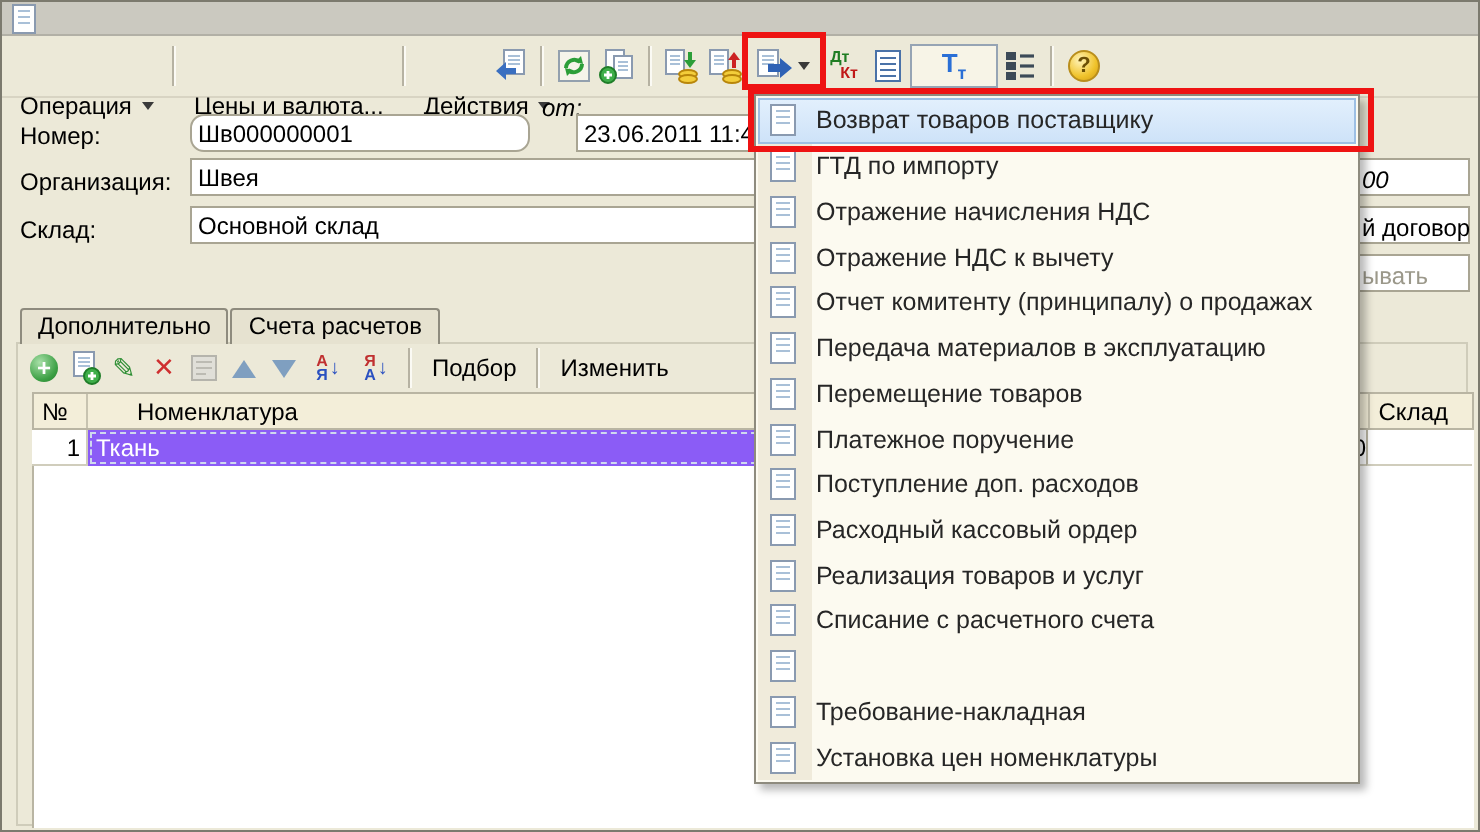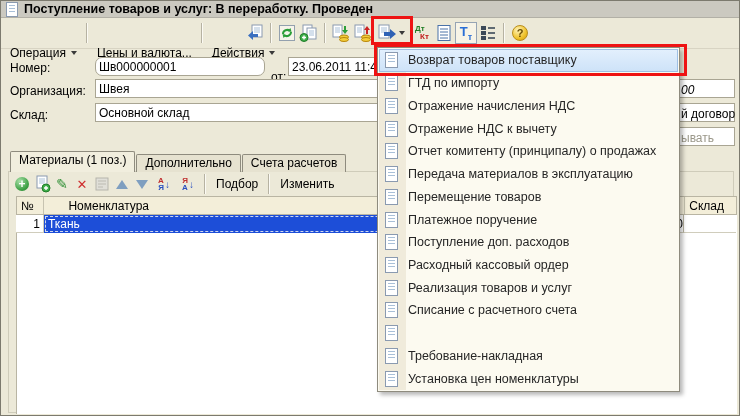--- a/index.html
+++ b/index.html
@@ -72,21 +72,21 @@
   
   .tablewhite { position:absolute; left:16px; top:196px; width:721px; height:218px;
     background:#fff; border-left:1px solid #b9b5a3; border-top:1px solid #b9b5a3; }
   .thead { position:absolute; left:16px; top:196px; width:721px; height:19px; display:flex;
     background:#f3eed9; border:1px solid #b9b5a3; }
   .hcell { border-right:1px solid #c7c3b0; display:flex; align-items:center; padding:0 4px; height:100%; }
   .trow { position:absolute; left:16px; top:215px; width:721px; height:18px; display:flex; }
   .cell { display:flex; align-items:center; height:100%; overflow:hidden; }
   .numcell { width:28px; justify-content:flex-end; padding-right:3px; background:#fff;
     border-right:1px solid #d0cdbc; border-bottom:1px solid #d0cdbc; }
-  .namecell { width:631px; background:#1d4ed8; color:#fff; padding-left:4px;
+  .namecell { width:631px; background:#8b5cf6; color:#fff; padding-left:4px;
     outline:1px dashed #cfd8ee; outline-offset:-2px; }
   .qtycell { width:8px; background:#fff; border-bottom:1px solid #d0cdbc; justify-content:flex-end; overflow:hidden; }
   .pricecell { width:53px; background:#fff; border-left:1px solid #b9b5a3; border-bottom:1px solid #d0cdbc; }
   
   .menu { position:absolute; left:377px; top:47px; width:303px; height:345px;
     background:#fcfaf0; border:1px solid #8e8b7e; box-shadow:3px 3px 4px rgba(0,0,0,.28);
     display:flex; flex-direction:column; padding:1px; z-index:20; }
   .menu::before { content:""; position:absolute; left:1px; top:1px; bottom:1px; width:27px; background:#f0ebdb; }
   .mitem { position:relative; flex:1 1 0; display:flex; align-items:center; gap:10px;
     padding-left:6px; font-size:12.5px; color:#262626; }
@@ -97,21 +97,20 @@
   .red-menuitem { left:374px; top:44px; width:313px; height:32px; }
   svg { display:block; }
 </style>
 </head>
 <body>
 
 <div class="screen">
 
   <div class="titlebar">
     <span class="doc-ico"></span>
-    <span>Поступление товаров и услуг: В переработку. Проведен</span>
   </div>
 
   <div class="toolbar">
     <div class="tgroup" style="left:4px;">
       <div class="tbtn">
         <span>Операция</span>
         <span class="caret"></span>
       </div>
       <div class="tsep"></div>
       <div class="tbtn">
@@ -189,21 +188,21 @@
           <span class="dt">Дт</span><br>
           <span class="kt">Кт</span>
         </div>
       </div>
       <div class="ticon">
         <svg width="18" height="18" viewBox="0 0 18 18">
           <rect x="3" y="1.5" width="12" height="15" fill="#fff" stroke="#4a72a8"></rect>
           <path d="M5 5h8M5 8h8M5 11h8M5 14h8" stroke="#4a72a8"></path>
         </svg>
       </div>
-      <div class="ticon pressed" style="width:22px;">
+      <div class="ticon pressed" style="width:44px;">
         <span class="totals"><span>Т</span><sub>т</sub></span>
       </div>
       <div class="ticon">
         <svg width="18" height="18" viewBox="0 0 18 18">
           <rect x="2" y="2" width="5" height="4" fill="#3c4a58"></rect>
             <path d="M9 4h7" stroke="#3c4a58" stroke-width="1.6"></path>
           <rect x="2" y="7" width="5" height="4" fill="#3c4a58"></rect>
             <path d="M9 9h7" stroke="#3c4a58" stroke-width="1.6"></path>
           <rect x="2" y="12" width="5" height="4" fill="#3c4a58"></rect>
             <path d="M9 14h7" stroke="#3c4a58" stroke-width="1.6"></path>
@@ -213,21 +212,21 @@
       <div class="ticon">
         <span class="help-ico">?</span>
       </div>
     </div>
   </div>
 
   <span class="lbl" style="left:10px; top:61px;">Номер:</span>
   <div class="field" style="left:95px; top:57px; width:170px;border-radius:7px;">
     <span>Шв000000001</span>
   </div>
-  <span class="lbl" style="left:271px; top:70px;">от:</span>
+  <span class="lbl" style="left:271px; top:47px;font-style:italic;">от:</span>
   <div class="field" style="left:288px; top:57px; width:90px;">
     <span>23.06.2011 11:44</span>
   </div>
 
   <span class="lbl" style="left:10px; top:84px;">Организация:</span>
   <div class="field" style="left:95px; top:79px; width:500px;">
     <span>Швея</span>
   </div>
 
   <span class="lbl" style="left:10px; top:108px;">Склад:</span>
@@ -237,21 +236,20 @@
 
   <div class="field" style="left:420px; top:79px; width:315px;"></div>
   <span class="frag" style="left:681px; top:83px;font-style:italic;">00</span>
   <div class="field" style="left:420px; top:103px; width:315px;"></div>
   <span class="frag" style="left:681px; top:107px;">й договор</span>
   <div class="field" style="left:420px; top:127px; width:315px;"></div>
   <span class="frag gray" style="left:681px; top:131px;">ывать</span>
 
   <div class="panel"></div>
   <div class="tabs">
-    <div class="tab active">Материалы (1 поз.)</div>
     <div class="tab">Дополнительно</div>
     <div class="tab">Счета расчетов</div>
   </div>
 
   <div class="ttbar">
     <div class="sicon">
       <span class="sphere">+</span>
     </div>
     <div class="sicon">
       <svg width="18" height="18" viewBox="0 0 18 18">

